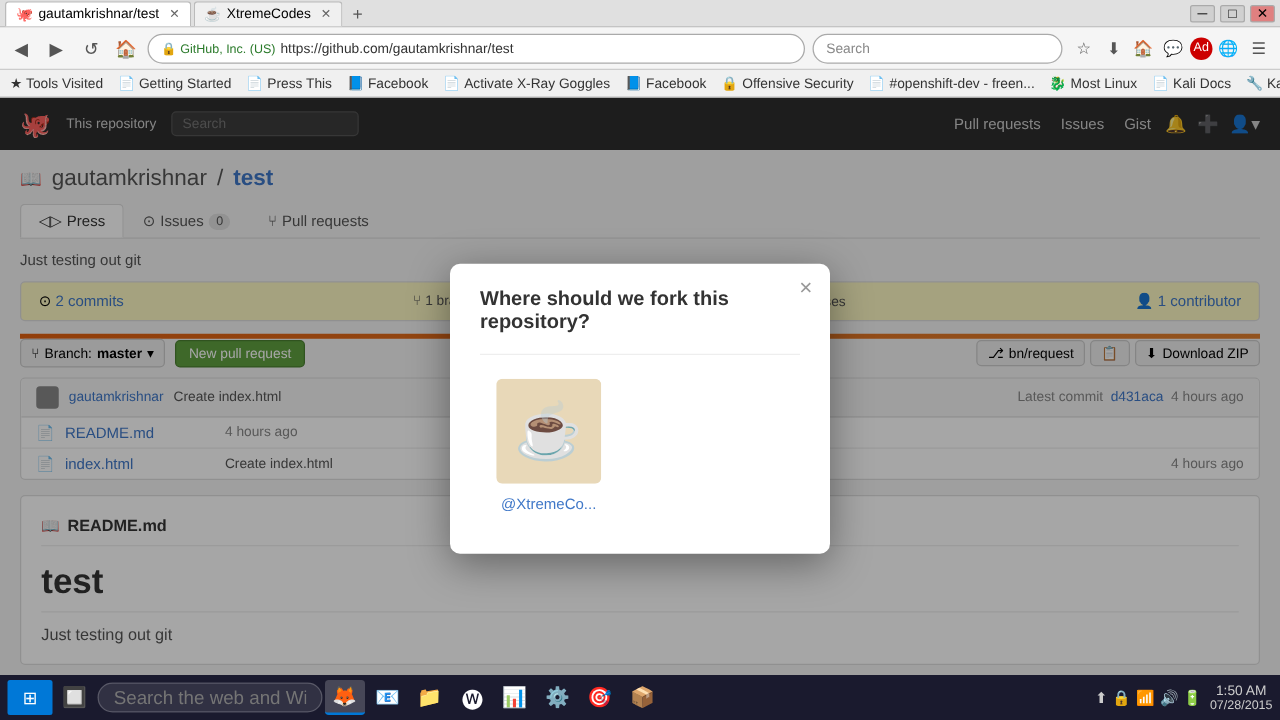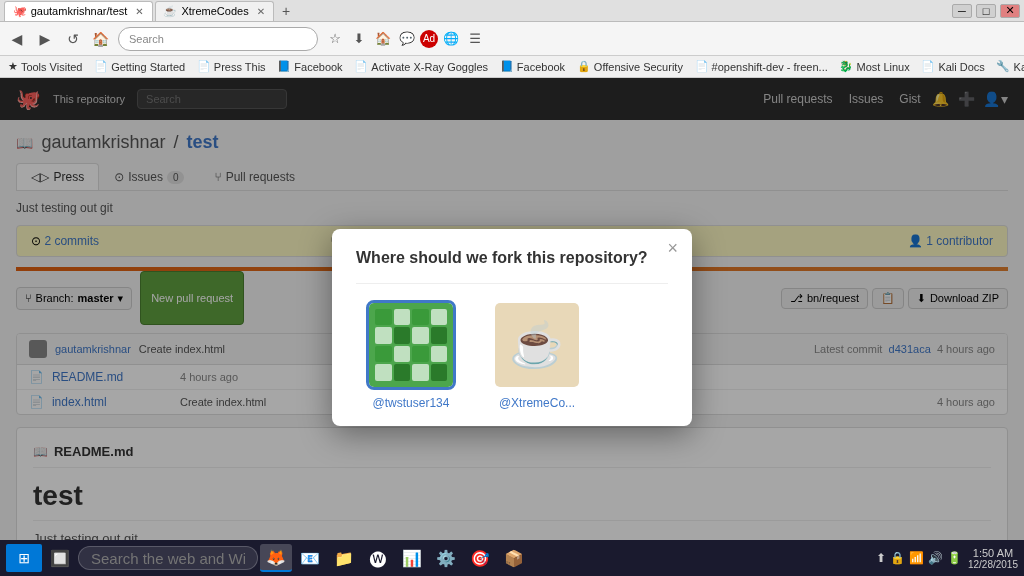--- a/index.html
+++ b/index.html
@@ -294,21 +294,21 @@
       cursor: pointer;
       display: flex;
       align-items: center;
       gap: 4px;
     }
     .new-pr-btn {
       background: #60a040;
       color: #fff;
       border: 1px solid #4a8030;
       border-radius: 4px;
-      padding: 20px 10px;
+      padding: 4px 10px;
       font-size: 11px;
       cursor: pointer;
     }
     .branch-right {
       display: flex;
       gap: 4px;
       align-items: center;
       margin-left: auto;
     }
     .small-btn {
@@ -408,22 +408,22 @@
       display: flex;
       align-items: center;
       justify-content: center;
     }
 
     
     .fork-modal {
       background: #fff;
       border-radius: 8px;
       box-shadow: 0 8px 32px rgba(0,0,0,0.4);
-      padding: 20px 24px 16px;
-      width: 360px;
+      padding: 20px 24px 33px;
+      width: 304px;
       position: relative;
     }
     .modal-title {
       font-size: 16px;
       font-weight: bold;
       color: #333;
       margin-bottom: 16px;
     }
     .modal-close {
       position: absolute;
@@ -586,20 +586,24 @@
     <div class="win-btn">□</div>
     <div class="win-btn close">✕</div>
   </div>
 </div>
 
 <div class="addressbar">
   <button class="nav-btn">◀</button>
   <button class="nav-btn">▶</button>
   <button class="nav-btn">↺</button>
   <button class="nav-btn">🏠</button>
+  <div class="url-bar">
+    <span class="url-secure">🔒 GitHub, Inc. (US)</span>
+    <span class="url-text">https://github.com/gautamkrishnar/test</span>
+  </div>
   <div class="search-bar">
     <span style="color:#888; font-size:11px;">Search</span>
   </div>
   <div class="addressbar-icons">
     <div class="addr-icon">☆</div>
     <div class="addr-icon">⬇</div>
     <div class="addr-icon">🏠</div>
     <div class="addr-icon">💬</div>
     <div class="addr-icon" style="background:#c00;color:#fff;border-radius:50%;font-size:10px;width:18px;height:18px;display:flex;align-items:center;justify-content:center;">Ad</div>
     <div class="addr-icon">🌐</div>
@@ -771,43 +775,20 @@
     </div>
   </div>
 
   <div class="modal-overlay">
     <div class="fork-modal">
       <div class="modal-title">Where should we fork this repository?</div>
       <span class="modal-close">×</span>
       <hr style="border:none;border-top:1px solid #eee;margin-bottom:16px;">
       <div class="fork-accounts">
 
-        <div class="fork-account">
-          <div class="fork-avatar selected">
-            <div class="avatar-grid">
-              <div class="grid-cell green"></div>
-              <div class="grid-cell light"></div>
-              <div class="grid-cell green"></div>
-              <div class="grid-cell light"></div>
-              <div class="grid-cell light"></div>
-              <div class="grid-cell dark"></div>
-              <div class="grid-cell light"></div>
-              <div class="grid-cell dark"></div>
-              <div class="grid-cell green"></div>
-              <div class="grid-cell light"></div>
-              <div class="grid-cell green"></div>
-              <div class="grid-cell light"></div>
-              <div class="grid-cell light"></div>
-              <div class="grid-cell dark"></div>
-              <div class="grid-cell light"></div>
-              <div class="grid-cell dark"></div>
-            </div>
-          </div>
-          <span class="fork-account-name">@twstuser134</span>
-        </div>
 
         <div class="fork-account">
           <div class="fork-avatar">
             <div class="coffee-avatar-bg">
               <span class="coffee-cup">☕</span>
             </div>
           </div>
           <span class="fork-account-name">@XtremeCo...</span>
         </div>
       </div>
@@ -830,16 +811,16 @@
   <div class="taskbar-right">
     <div class="tray-icons">
       <span class="tray-icon">⬆</span>
       <span class="tray-icon">🔒</span>
       <span class="tray-icon">📶</span>
       <span class="tray-icon">🔊</span>
       <span class="tray-icon">🔋</span>
     </div>
     <div class="clock">
       <div>1:50 AM</div>
-      <div class="clock-date">12/28/2015</div>
+      <div class="clock-date">07/28/2015</div>
     </div>
   </div>
 </div>
 
 </body></html>

